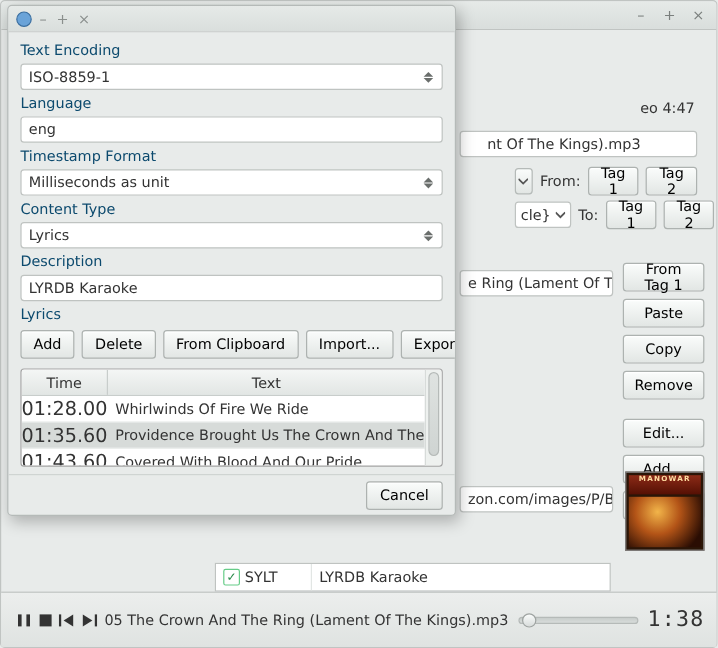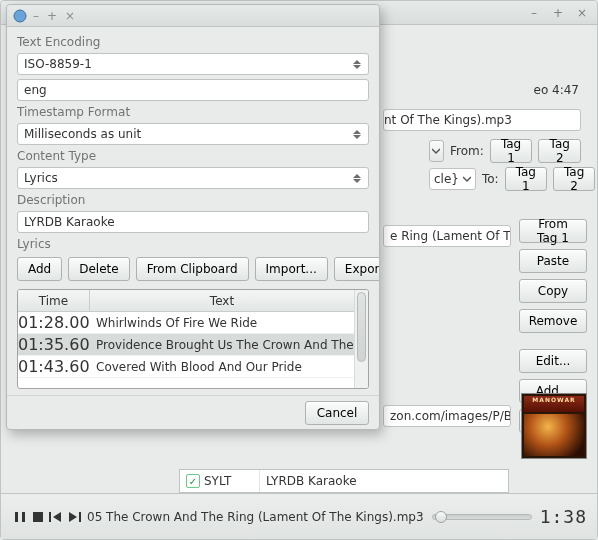--- a/index.html
+++ b/index.html
@@ -4,21 +4,21 @@
 <style>
   * { box-sizing: border-box; margin: 0; padding: 0; font-family: "DejaVu Sans", sans-serif; font-size: 12px; }
   body { background: #e8ebea; width: 598px; height: 540px; overflow: hidden; position: relative; color: #333; }
 
   
   .main-win { position: absolute; inset: 0; background: #e8ebea; border: 1px solid #c0c4c2; border-radius: 4px; }
   .main-titlebar { height: 24px; background: linear-gradient(#e6eae8,#d9dedc); border-bottom: 1px solid #c0c4c2; display: flex; align-items: center; justify-content: flex-end; padding: 0 8px; gap: 10px; border-radius: 4px 4px 0 0;}
   .main-titlebar .winbtn { width: 14px; height: 14px; display: flex; align-items: center; justify-content: center; color: #7a7f7d; cursor: pointer;}
   .main-body { position: absolute; top: 24px; left: 0; right: 0; bottom: 46px; }
   .info-time { position: absolute; right: 18px; top: 58px; font-size: 12px; color: #333; }
-  .file-input { position: absolute; top: 84px; left: 382px; right: 16px; height: 22px; background: #fff; border: 1px solid #bfc3c1; border-radius: 3px; padding: 2px 0; display: flex; align-items: center; overflow: hidden; white-space: nowrap; }
+  .file-input { position: absolute; top: 84px; left: 382px; right: 16px; height: 22px; background: #fff; border: 1px solid #bfc3c1; border-radius: 3px; padding: 2px 22px; display: flex; align-items: center; overflow: hidden; white-space: nowrap; }
   .rowline { position: absolute; left: 382px; right: 16px; height: 24px; display: flex; align-items: center; gap: 6px; padding-left: 46px; }
   .rowline.one { top: 114px; }
   .rowline.two { top: 142px; }
   .suffix { flex: 0 0 auto; background: #fff; border: 1px solid #bfc3c1; border-radius: 3px; height: 22px; padding: 2px 4px; display:flex; align-items:center; }
   .chev-btn { width: 22px; height: 22px; background: linear-gradient(#fafcfb,#e2e6e4); border: 1px solid #b5bab8; border-radius: 3px; display:flex; align-items:center; justify-content:center; }
   .lbl { color: #333; }
   .btn { background: linear-gradient(#fafcfb,#e2e6e4); border: 1px solid #adb2b0; border-radius: 3px; height: 24px; padding: 0 10px; display: inline-flex; align-items: center; justify-content: center; box-shadow: 0 1px 0 #fff inset; cursor: pointer; }
 
   .side-btns { position: absolute; right: 10px; top: 194px; width: 68px; display: flex; flex-direction: column; gap: 6px; }
   .side-btns .btn { width: 100%; }
@@ -45,21 +45,21 @@
 
   
   .dialog { position: absolute; left: 6px; top: 4px; width: 374px; height: 426px; background: #e8ebea; border: 1px solid #b5bab8; border-radius: 4px; box-shadow: 3px 5px 12px rgba(0,0,0,0.25); display:flex; flex-direction:column;}
   .dlg-title { height: 22px; background: linear-gradient(#e6eae8,#d9dedc); border-bottom: 1px solid #c0c4c2; display: flex; align-items: center; padding: 0 6px; border-radius: 4px 4px 0 0; }
   .dlg-title .icon { width: 14px; height: 14px; margin-right: 6px; }
   .dlg-title .ttxt { flex: 1; color: #5a5e5c; font-size: 12px; }
   .dlg-title .wbtns { display:flex; gap:8px; color:#8a8f8d;}
   .dlg-title .wbtns span { cursor:pointer; }
 
   .dlg-body { padding: 8px 10px 6px 10px; display:flex; flex-direction:column; gap:4px; flex:1; overflow:hidden;}
-  .fld-label { color:#737373; font-size:12px; }
+  .fld-label { color:#0c4a6e; font-size:12px; }
   .input, .combo { background:#fff; border:1px solid #bfc3c1; border-radius:3px; height:22px; padding:2px 6px; display:flex; align-items:center; position:relative;}
   .combo::after { content:""; position:absolute; right:6px; top:6px; width:8px; height:8px; border-right:1px solid #888; border-top:1px solid #888; transform: translateY(-2px); }
   .combo .arrows { position:absolute; right:4px; top:0; bottom:0; width:14px; display:flex; flex-direction:column; justify-content:center; gap:1px;}
   .combo .arrows div { width:0; height:0; border-left:4px solid transparent; border-right:4px solid transparent; margin:0 auto;}
   .combo .arrows .up { border-bottom:4px solid #6a6e6c;}
   .combo .arrows .dn { border-top:4px solid #6a6e6c;}
   .combo::after { display:none; }
 
   .btnrow { display:flex; gap:6px; margin-top:2px; }
   .btnrow .btn { flex: 0 0 auto; }
@@ -201,20 +201,21 @@
   <div class="dlg-body">
     <div class="fld-label">Text Encoding</div>
     <div class="combo">
       <span>ISO-8859-1</span>
       <div class="arrows">
           <div class="up"></div>
           <div class="dn"></div>
         </div>
     </div>
 
+    <div class="fld-label">Language</div>
     <div class="input">
       <span>eng</span>
     </div>
 
     <div class="fld-label">Timestamp Format</div>
     <div class="combo">
       <span>Milliseconds as unit</span>
       <div class="arrows">
           <div class="up"></div>
           <div class="dn"></div>

